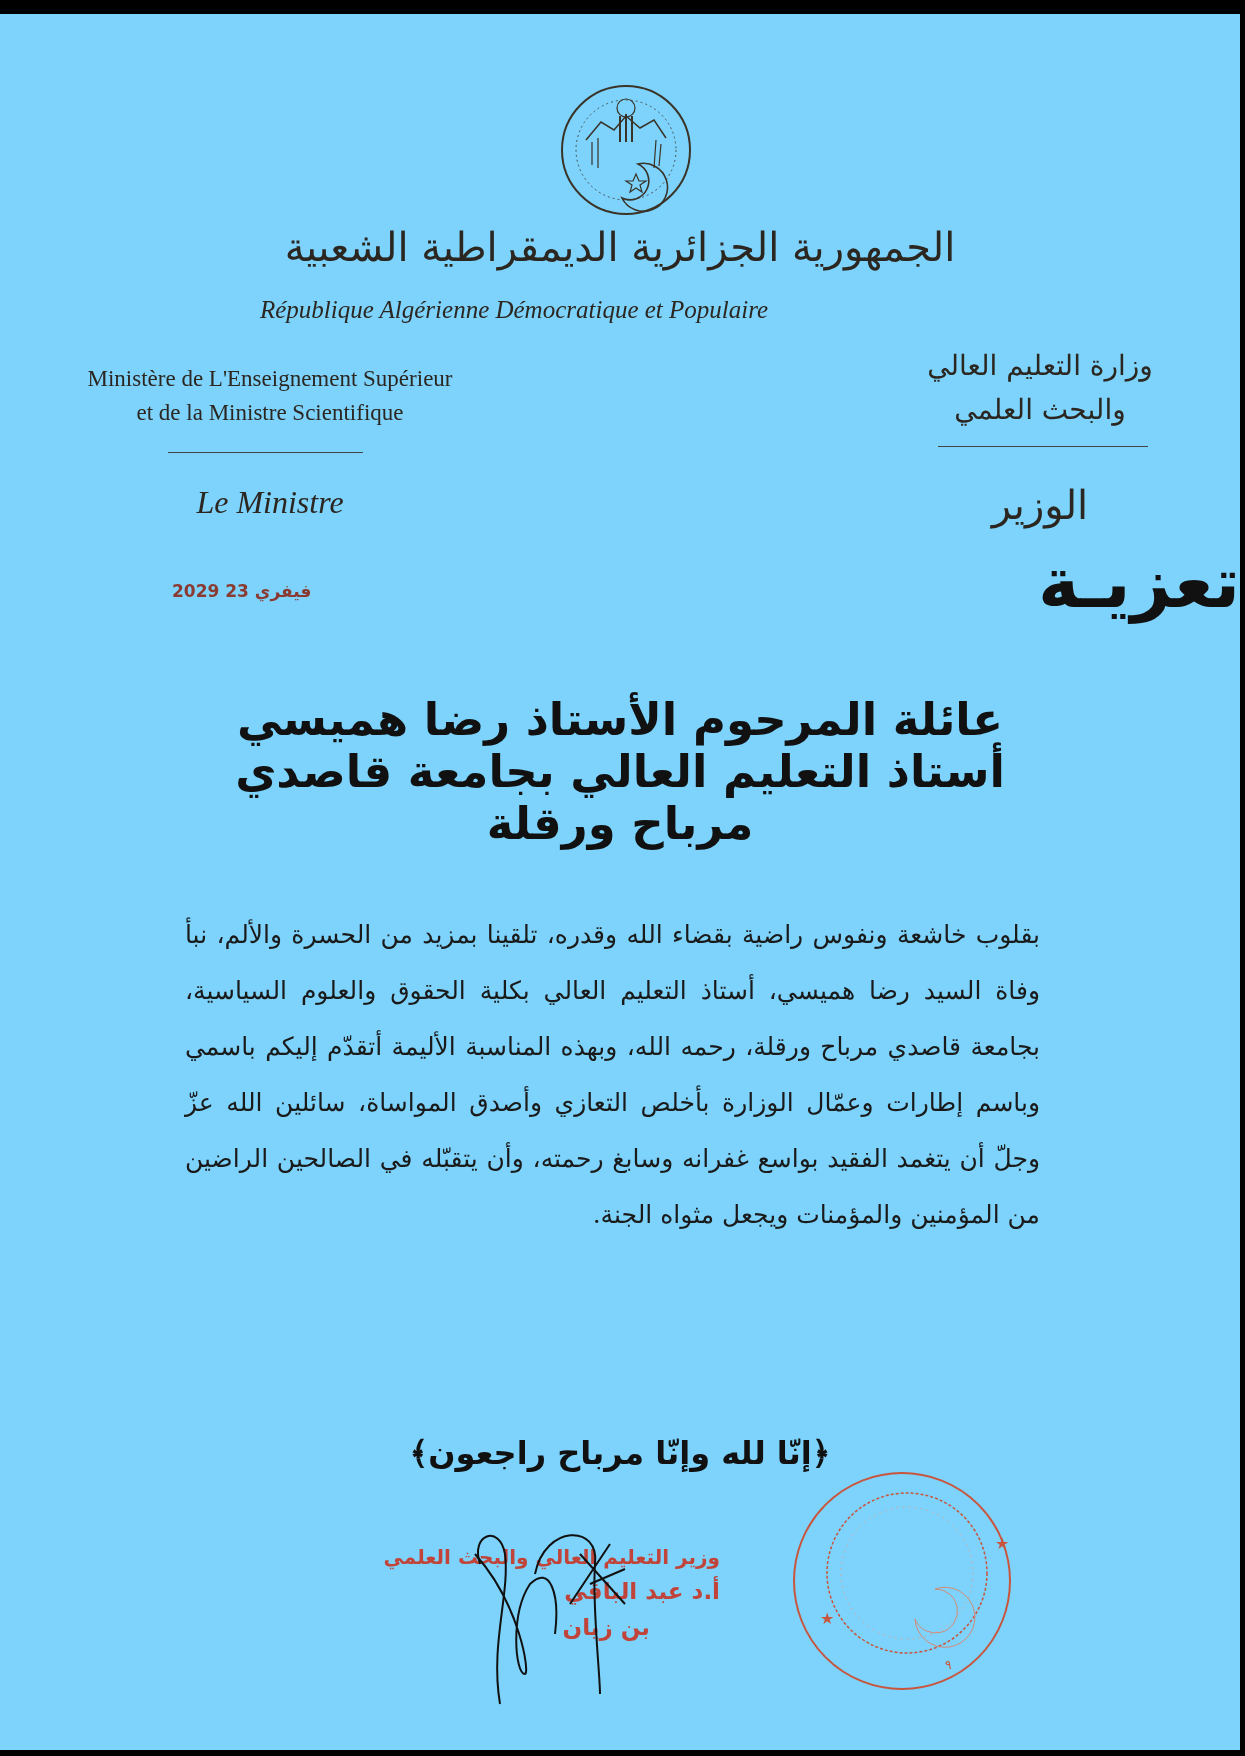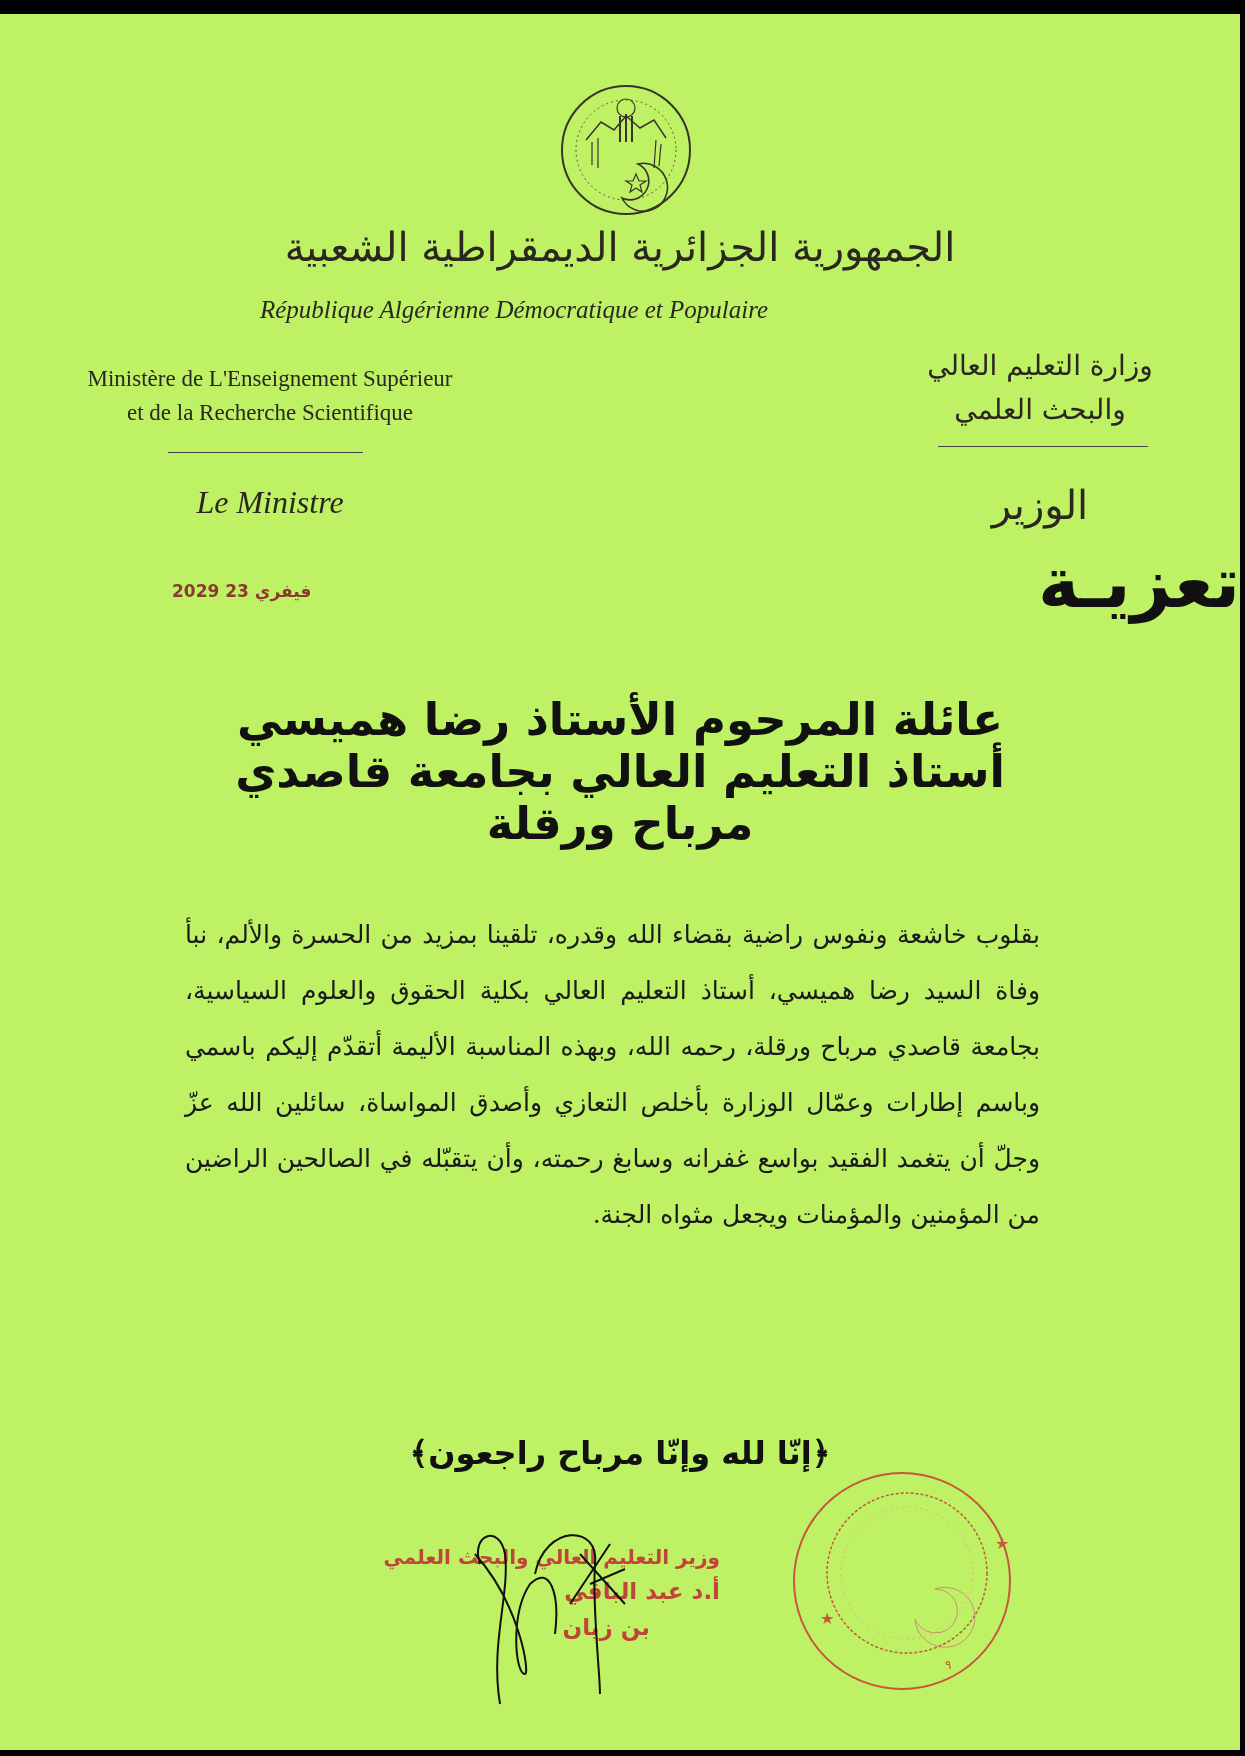--- a/index.html
+++ b/index.html
@@ -1,19 +1,19 @@
 <!DOCTYPE html>
 <html><head>
 <meta charset="utf-8">
 <style>
   * { box-sizing: border-box; margin: 0; padding: 0; }
   html, body { width: 1245px; height: 1756px; background: #000; overflow: hidden; }
   .page {
     position: absolute; left: 0; top: 14px; width: 1240px; height: 1736px;
-    background: #bef264;
+    background: #7dd3fc;
     font-family: "DejaVu Serif", serif;
     color: #1a1a1a;
   }
   .abs { position: absolute; }
 
   
   .emblem { left: 556px; top: 66px; width: 140px; height: 140px; }
 
   .rep-ar {
     left: 0; width: 1240px; top: 210px; text-align: center;
@@ -98,21 +98,21 @@
     <path d="M36 62 L36 85 M42 58 L42 88 M100 60 L98 88 M105 64 L103 86" stroke="#3a3328" stroke-width="1.2"></path>
     <path d="M82 84 A24 24 0 1 1 66 118 A18 18 0 1 0 82 84 Z" fill="none" stroke="#3a3328" stroke-width="1.6"></path>
     <polygon points="80,94 83,101 90,101 84,105 86,112 80,108 74,112 76,105 70,101 77,101" fill="none" stroke="#3a3328" stroke-width="1.2"></polygon>
   </svg>
 
   <div class="abs rep-ar">الجمهورية الجزائرية الديمقراطية الشعبية</div>
   <div class="abs rep-fr">République Algérienne Démocratique et Populaire</div>
 
   <div class="abs min-fr">
     <div>Ministère de L'Enseignement Supérieur</div>
-    <div>et de la Recherche Scientifique</div>
+    <div>et de la Ministre Scientifique</div>
   </div>
   <div class="abs fr-rule"></div>
   <div class="abs le-ministre">Le Ministre</div>
 
   <div class="abs min-ar">
     <div>وزارة التعليم العالي</div>
     <div>والبحث العلمي</div>
   </div>
   <div class="abs ar-rule"></div>
   <div class="abs wazir">الوزير</div>

